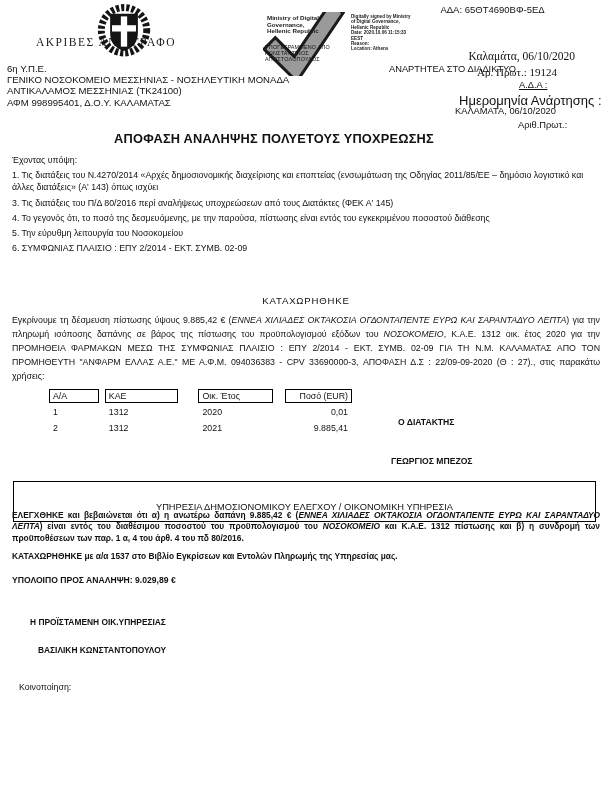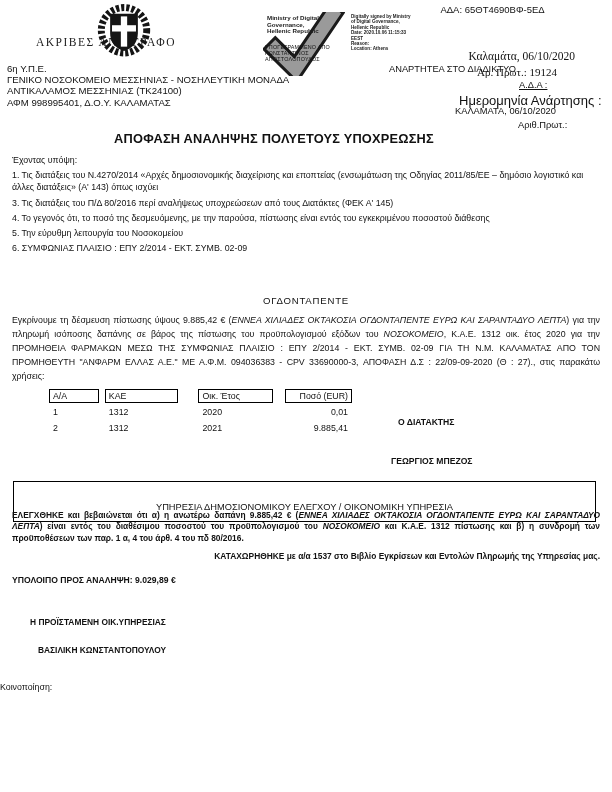--- a/index.html
+++ b/index.html
@@ -70,25 +70,25 @@
   .tbody-row .tc{border:1px solid transparent;}
 
   .diataktis-label{left:398px;top:417px;font-size:8.6px;font-weight:bold;}
   .diataktis-name{left:391px;top:456px;font-size:8.6px;font-weight:bold;}
 
   
   .service-box{left:13px;top:481px;width:581px;height:19px;border:1px solid #000;
     text-align:center;font-size:9.3px;padding-top:20px;}
   .checked-par{left:12px;top:510px;width:588px;font-size:8.4px;line-height:11.4px;
     font-weight:bold;text-align:justify;}
-  .registered{left:12px;top:551px;width:588px;font-size:8.4px;font-weight:bold;text-align:right;}
+  .registered{left:12px;top:551px;width:588px;font-size:8.4px;font-weight:bold;}
   .balance{left:12px;top:575px;width:588px;font-size:8.6px;font-weight:bold;}
   .head-label{left:30px;top:617px;font-size:8.4px;font-weight:bold;}
   .head-name{left:38px;top:645px;font-size:8.4px;font-weight:bold;}
-  .notify{left:0;top:682px;font-size:8.8px;}
+  .notify{left:19px;top:682px;font-size:8.8px;}
 </style>
 </head>
 <body>
 
 <div class="page">
 
   <div class="abs serif akribes">ΑΚΡΙΒΕΣ ΑΝΤΙΓΡΑΦΟ</div>
 
   <div class="abs emblem">
     <svg width="64" height="58" viewBox="0 0 100 92">
@@ -147,21 +147,21 @@
 
   <div class="abs preamble">
     <p>Έχοντας υπόψη:</p>
     <p>1. Τις διατάξεις του Ν.4270/2014 «Αρχές δημοσιονομικής διαχείρισης και εποπτείας (ενσωμάτωση της Οδηγίας 2011/85/ΕΕ – δημόσιο λογιστικό και άλλες διατάξεις» (Α' 143) όπως ισχύει</p>
     <p>3. Τις διατάξεις του Π/Δ   80/2016 περί αναλήψεως υποχρεώσεων από τους Διατάκτες (ΦΕΚ Α' 145)</p>
     <p>4. Το γεγονός ότι, το ποσό της δεσμευόμενης, με την παρούσα, πίστωσης είναι εντός του εγκεκριμένου ποσοστού διάθεσης</p>
     <p>5. Την εύρυθμη λειτουργία του Νοσοκομείου</p>
     <p>6. ΣΥΜΦΩΝΙΑΣ ΠΛΑΙΣΙΟ : ΕΠΥ 2/2014 - ΕΚΤ. ΣΥΜΒ. 02-09</p>
   </div>
 
-  <div class="abs decide-heading">ΟΓΔΟΝΤΑΠΕΝΤΕ</div>
+  <div class="abs decide-heading">ΚΑΤΑΧΩΡΗΘΗΚΕ</div>
 
   <div class="abs decision">
     <span>Εγκρίνουμε τη δέσμευση πίστωσης ύψους    9.885,42 € (</span><span class="it">ΕΝΝΕΑ ΧΙΛΙΑΔΕΣ ΟΚΤΑΚΟΣΙΑ ΟΓΔΟΝΤΑΠΕΝΤΕ ΕΥΡΩ ΚΑΙ ΣΑΡΑΝΤΑΔΥΟ ΛΕΠΤΑ</span><span>) για την πληρωμή ισόποσης δαπάνης σε βάρος της πίστωσης του προϋπολογισμού εξόδων του </span><span class="it">ΝΟΣΟΚΟΜΕΙΟ</span><span>, Κ.Α.Ε. 1312 οικ. έτος 2020 για την ΠΡΟΜΗΘΕΙΑ ΦΑΡΜΑΚΩΝ ΜΕΣΩ ΤΗΣ ΣΥΜΦΩΝΙΑΣ ΠΛΑΙΣΙΟ : ΕΠΥ 2/2014 - ΕΚΤ. ΣΥΜΒ. 02-09    ΓΙΑ ΤΗ Ν.Μ. ΚΑΛΑΜΑΤΑΣ    ΑΠΟ ΤΟΝ ΠΡΟΜΗΘΕΥΤΗ "ΑΝΦΑΡΜ ΕΛΛΑΣ Α.Ε." ΜΕ Α.Φ.Μ. 094036383 - CPV 33690000-3,    ΑΠΟΦΑΣΗ Δ.Σ : 22/09-09-2020 (Θ : 27)., στις παρακάτω χρήσεις:</span>
   </div>
 
   <div class="abs credit-table">
     <div class="trow thead">
       <div class="tc c1">Α/Α</div>
       <div class="tc c2">ΚΑΕ</div>
       <div class="tc c3">Οικ. Έτος</div>

